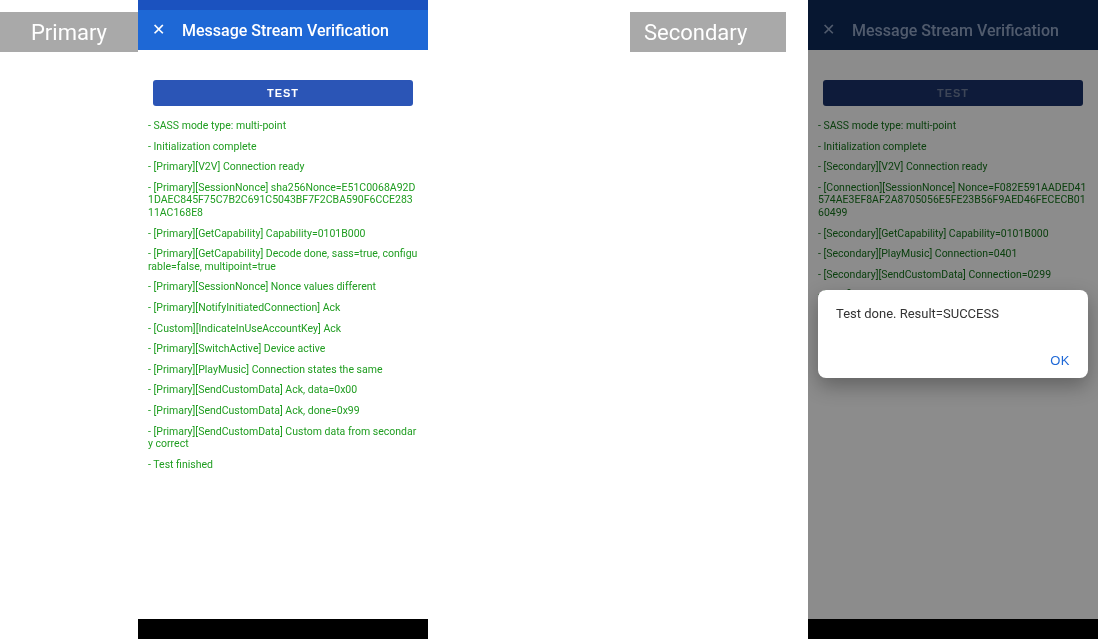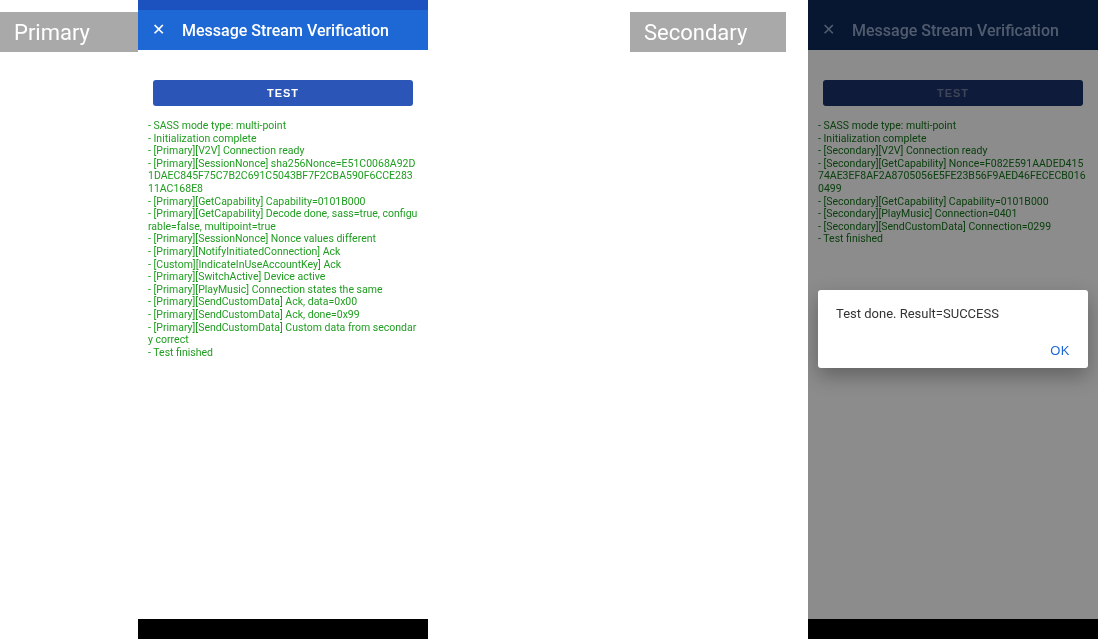--- a/index.html
+++ b/index.html
@@ -24,21 +24,21 @@
       top: 12px;
       height: 40px;
       display: flex;
       align-items: center;
       padding: 0 14px;
       background: #a9a9a9;
       color: #fff;
       font-size: 22px;
       font-weight: 400;
     }
-    .label-primary { left: 0; width: 138px; }
+    .label-primary { left: 0; width: 138px; justify-content: center; }
     .label-secondary { left: 630px; width: 156px; }
 
     .status-bar {
       height: 10px;
       width: 100%;
       background: #1b52bf;
     }
     .panel.secondary .status-bar { background: #0d2a5a; }
 
     .app-bar {
@@ -74,21 +74,21 @@
       font-size: 11px;
       letter-spacing: 1px;
       border: none;
       text-align: center;
     }
     .panel.secondary .test-btn { background: #1a326a; color: #6f7f9e; }
 
     .log { color: #1f9d20; padding: 0 2px 0 2px; font-size: 10.5px; word-break: break-all; }
     .log .line::before { content: " - "; color: inherit; }
     .log .line { display: inline; }
-    .log .line-wrap { display: block; }
+    .log .line-wrap { display: block; margin-top: 8px; }
     .panel.secondary .log { color: #15751b; }
 
     .nav-bar {
       height: 20px;
       width: 100%;
       background: #000;
       margin-top: auto;
     }
 
     .scrim {
@@ -97,27 +97,27 @@
       background: rgba(0,0,0,0.45);
       pointer-events: none;
     }
 
     .dialog {
       position: absolute;
       left: 10px;
       right: 10px;
       top: 290px;
       background: #fff;
-      border-radius: 3px;
+      border-radius: 8px;
       padding: 16px 18px 10px 18px;
       box-shadow: 0 8px 20px rgba(0,0,0,0.3);
       font-size: 13px;
       color: #333;
     }
-    .dialog .btn-row { text-align: right; margin-top: 22px; }
+    .dialog .btn-row { text-align: right; margin-top: 32px; }
     .dialog .ok-btn {
       color: #1e68d6;
       font-weight: 500;
       font-size: 13px;
       background: none;
       border: none;
       letter-spacing: 0.5px;
     }
   </style>
 </head>
@@ -167,21 +167,21 @@
     <div class="app-bar">
       <span class="close">✕</span>
       <span class="title">Message Stream Verification</span>
     </div>
     <div class="content">
       <button class="test-btn">TEST</button>
       <div class="log">
           <span class="line-wrap"><span class="line">SASS mode type: multi-point</span></span>
           <span class="line-wrap"><span class="line">Initialization complete</span></span>
           <span class="line-wrap"><span class="line">[Secondary][V2V] Connection ready</span></span>
-          <span class="line-wrap"><span class="line">[Secondary][GetCapability] Nonce=F082E591AADED41574AE3EF8AF2A8705056E5FE23B56F9AED46FECECB0160499</span></span>
+          <span class="line-wrap"><span class="line">[Connection][SessionNonce] Nonce=F082E591AADED41574AE3EF8AF2A8705056E5FE23B56F9AED46FECECB0160499</span></span>
           <span class="line-wrap"><span class="line">[Secondary][GetCapability] Capability=0101B000</span></span>
           <span class="line-wrap"><span class="line">[Secondary][PlayMusic] Connection=0401</span></span>
           <span class="line-wrap"><span class="line">[Secondary][SendCustomData] Connection=0299</span></span>
           <span class="line-wrap"><span class="line">Test finished</span></span>
         </div>
     </div>
     <div class="nav-bar"></div>
 
     <div class="scrim"></div>
     <div class="dialog">

